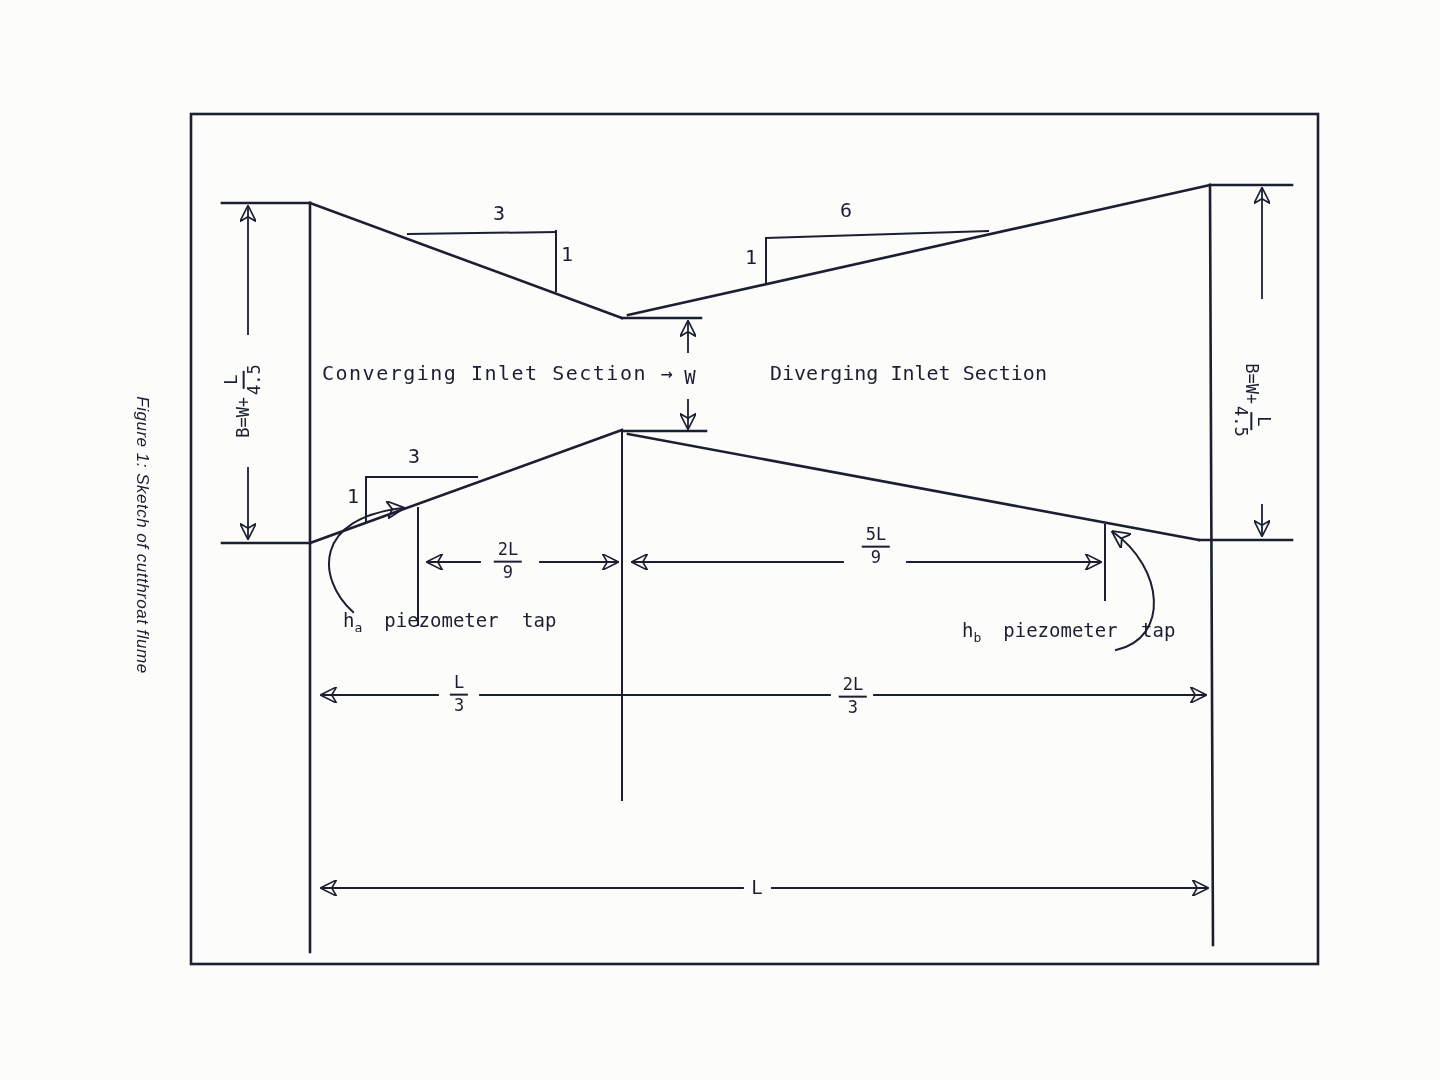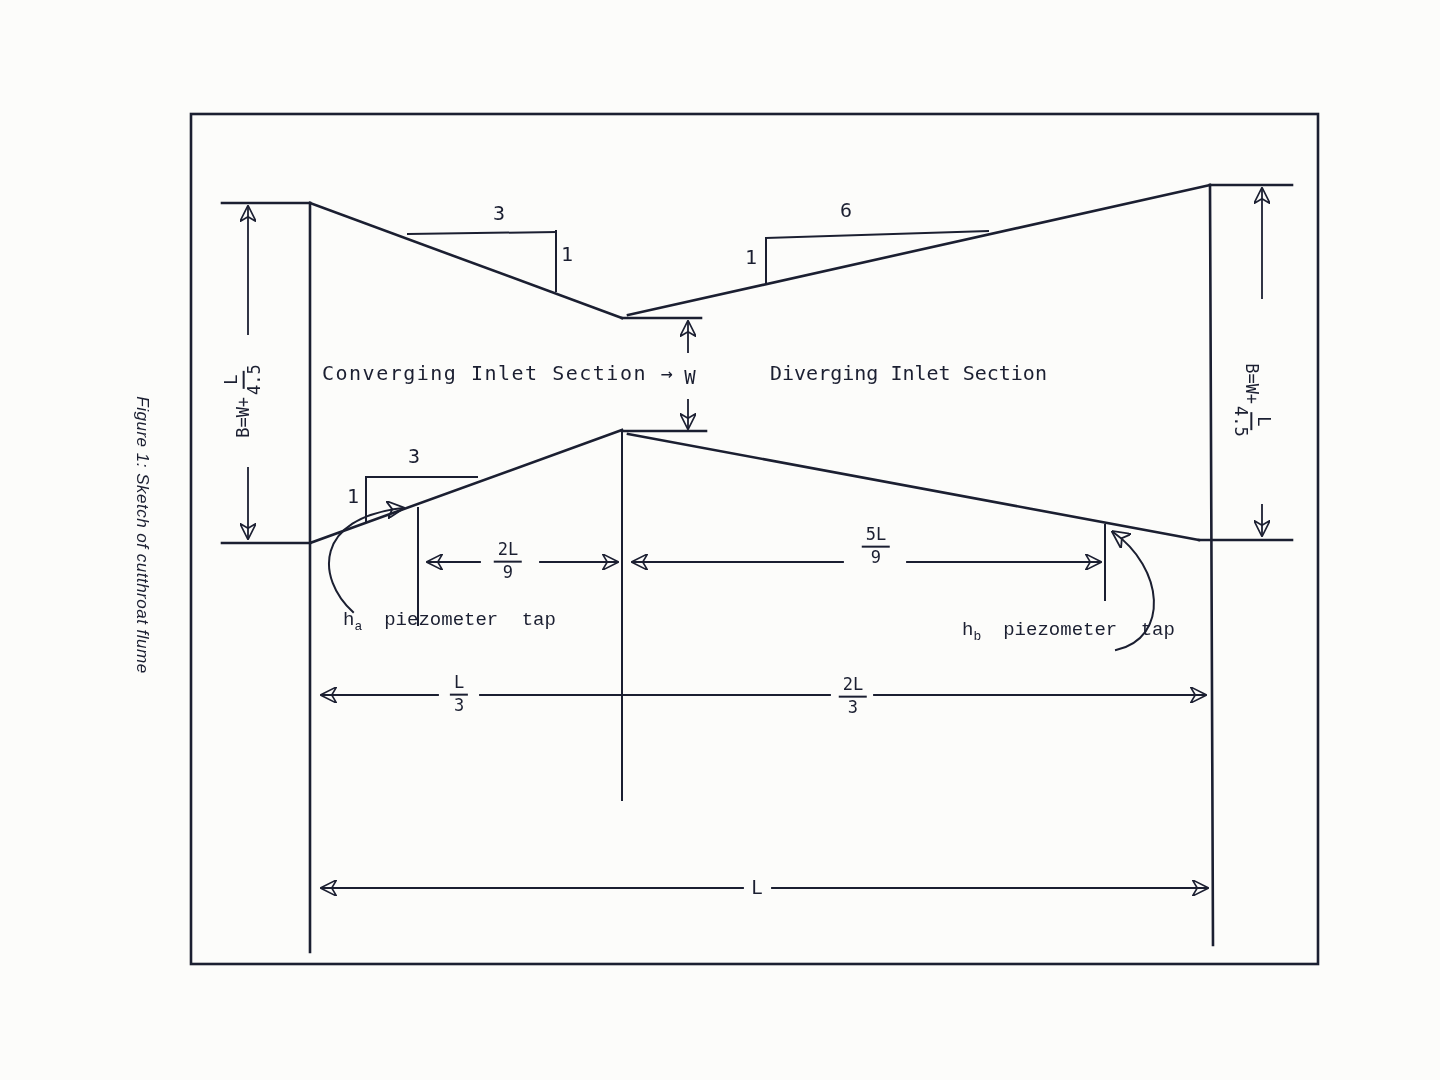--- a/index.html
+++ b/index.html
@@ -23,21 +23,21 @@
   .frac .fd { padding-top:1px; }
   .dimfrac { text-align:left; }
   .rot-left  { transform:translate(-50%,-50%) rotate(-90deg); }
   .rot-right { transform:translate(-50%,-50%) rotate(90deg); }
   .bexpr { display:inline-flex; align-items:center; font-size:17px; gap:2px; }
   .caption {
     font-family:"Liberation Sans","DejaVu Sans",sans-serif;
     font-style:italic; font-size:17px; letter-spacing:0.5px;
     transform:translate(-50%,-50%) rotate(90deg);
   }
-  .tap-lbl { font-size:19px;font-family:Liberation Mono, monospace; }
+  .tap-lbl { font-size:19px; }
   .tap-lbl sub { font-size:13px; }
   .tap-lbl .pz { margin-left:22px; word-spacing:12px; }
   .conv { letter-spacing:1.5px; }
   .wlbl { font-size:19px; }
 </style>
 </head>
 <body>
 
 <div class="page">
 

